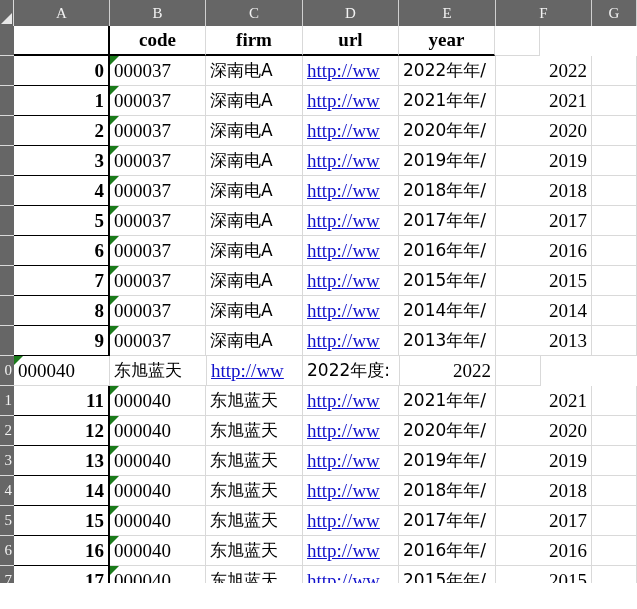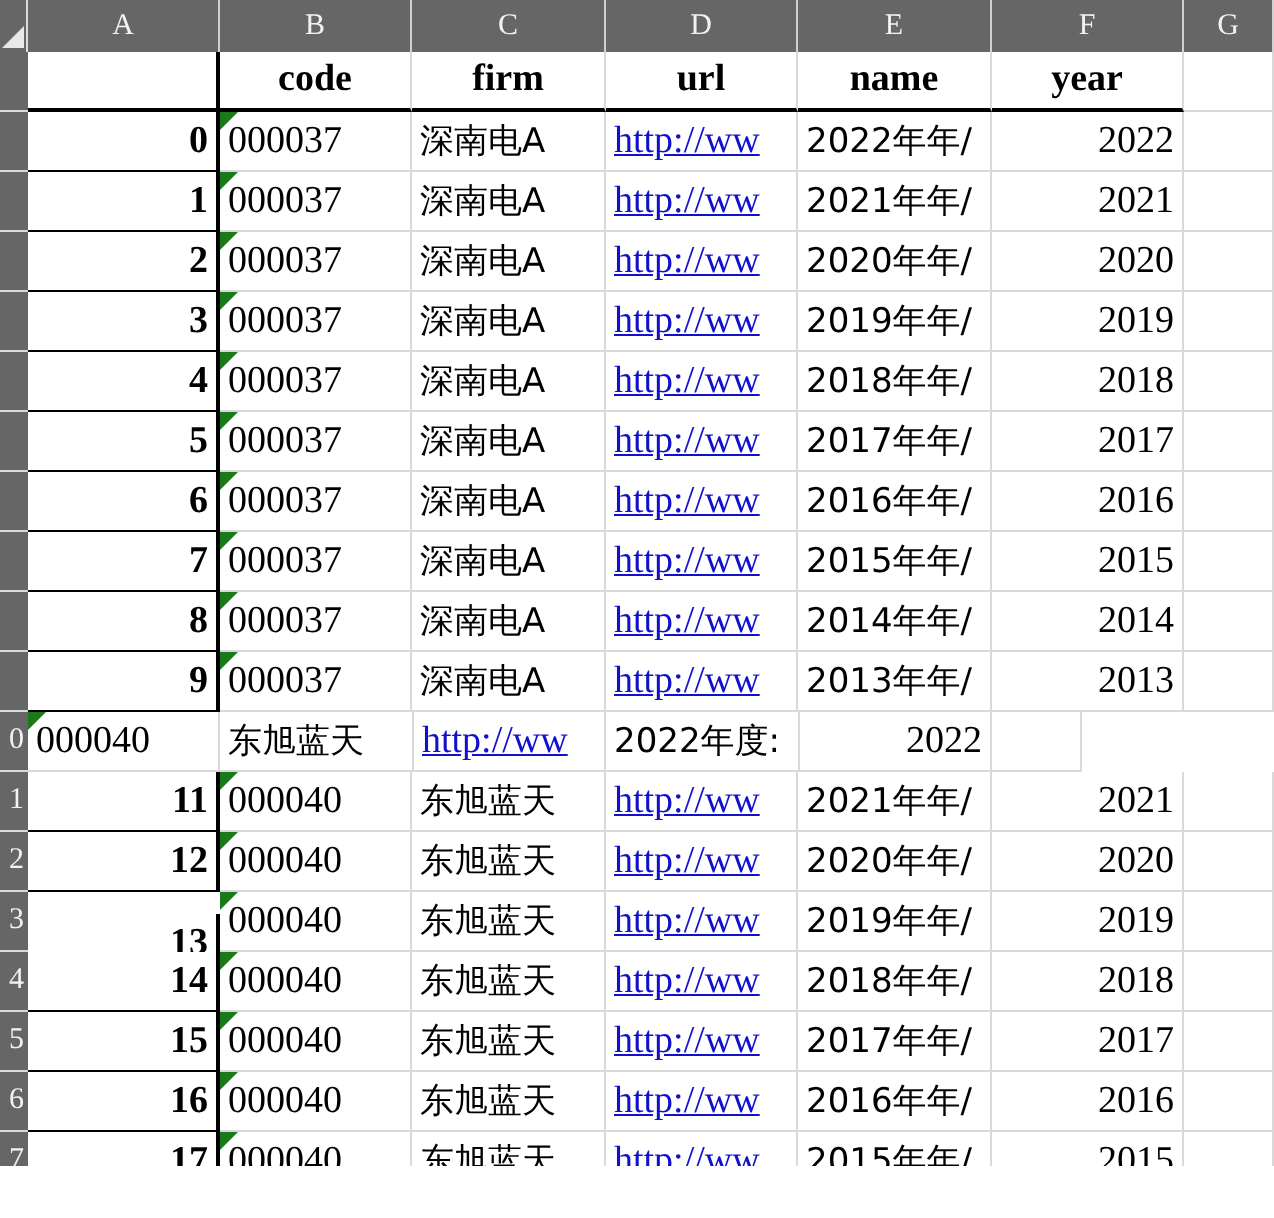--- a/index.html
+++ b/index.html
@@ -213,21 +213,20 @@
   </div>
 
   <div class="sheet-body">
     <div id="grid-rows">
         <div class="grid-row row-head">
           <div class="rowhdr-cell"></div>
           <div class="cell colA al-center" style="flex: 0 0 96px; width: 96px;"></div>
           <div class="cell hdrlabel al-center" style="flex: 0 0 96px; width: 96px;">code</div>
           <div class="cell hdrlabel al-center" style="flex: 0 0 97px; width: 97px;">firm</div>
           <div class="cell hdrlabel al-center" style="flex: 0 0 96px; width: 96px;">url</div>
-          <div class="cell hdrlabel al-center" style="flex: 0 0 97px; width: 97px;">name</div>
           <div class="cell hdrlabel al-center" style="flex: 0 0 96px; width: 96px;">year</div>
           <div class="cell colG al-center" style="flex: 0 0 45px; width: 45px;"></div>
         </div>
         <div class="grid-row">
           <div class="rowhdr-cell"></div>
           <div class="cell idx al-right" style="flex: 0 0 96px; width: 96px;">0</div>
           <div class="cell code al-left" style="flex: 0 0 96px; width: 96px;">000037</div>
           <div class="cell cn al-left" style="flex: 0 0 97px; width: 97px;">深南电A</div>
           <div class="cell url al-left" style="flex: 0 0 96px; width: 96px;">http://ww</div>
           <div class="cell cn al-left" style="flex: 0 0 97px; width: 97px;">2022年年/</div>
@@ -348,21 +347,21 @@
           <div class="cell idx al-right" style="flex: 0 0 96px; width: 96px;">12</div>
           <div class="cell code al-left" style="flex: 0 0 96px; width: 96px;">000040</div>
           <div class="cell cn al-left" style="flex: 0 0 97px; width: 97px;">东旭蓝天</div>
           <div class="cell url al-left" style="flex: 0 0 96px; width: 96px;">http://ww</div>
           <div class="cell cn al-left" style="flex: 0 0 97px; width: 97px;">2020年年/</div>
           <div class="cell  al-right" style="flex: 0 0 96px; width: 96px;">2020</div>
           <div class="cell blank al-left" style="flex: 0 0 45px; width: 45px;"></div>
         </div>
         <div class="grid-row">
           <div class="rowhdr-cell">3</div>
-          <div class="cell idx al-right" style="flex: 0 0 96px; width: 96px; margin-top: 11px;">13</div>
+          <div class="cell idx al-right" style="flex: 0 0 96px; width: 96px;">13</div>
           <div class="cell code al-left" style="flex: 0 0 96px; width: 96px;">000040</div>
           <div class="cell cn al-left" style="flex: 0 0 97px; width: 97px;">东旭蓝天</div>
           <div class="cell url al-left" style="flex: 0 0 96px; width: 96px;">http://ww</div>
           <div class="cell cn al-left" style="flex: 0 0 97px; width: 97px;">2019年年/</div>
           <div class="cell  al-right" style="flex: 0 0 96px; width: 96px;">2019</div>
           <div class="cell blank al-left" style="flex: 0 0 45px; width: 45px;"></div>
         </div>
         <div class="grid-row">
           <div class="rowhdr-cell">4</div>
           <div class="cell idx al-right" style="flex: 0 0 96px; width: 96px;">14</div>

